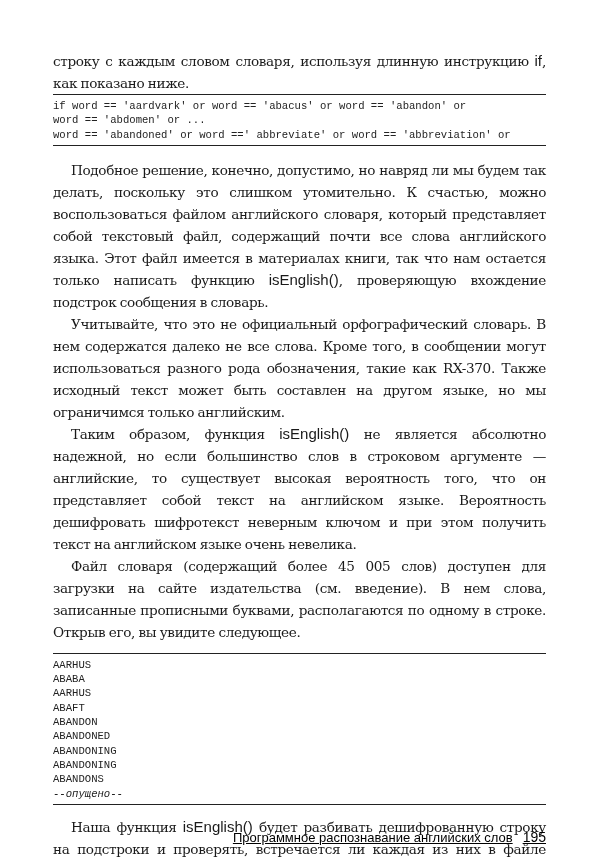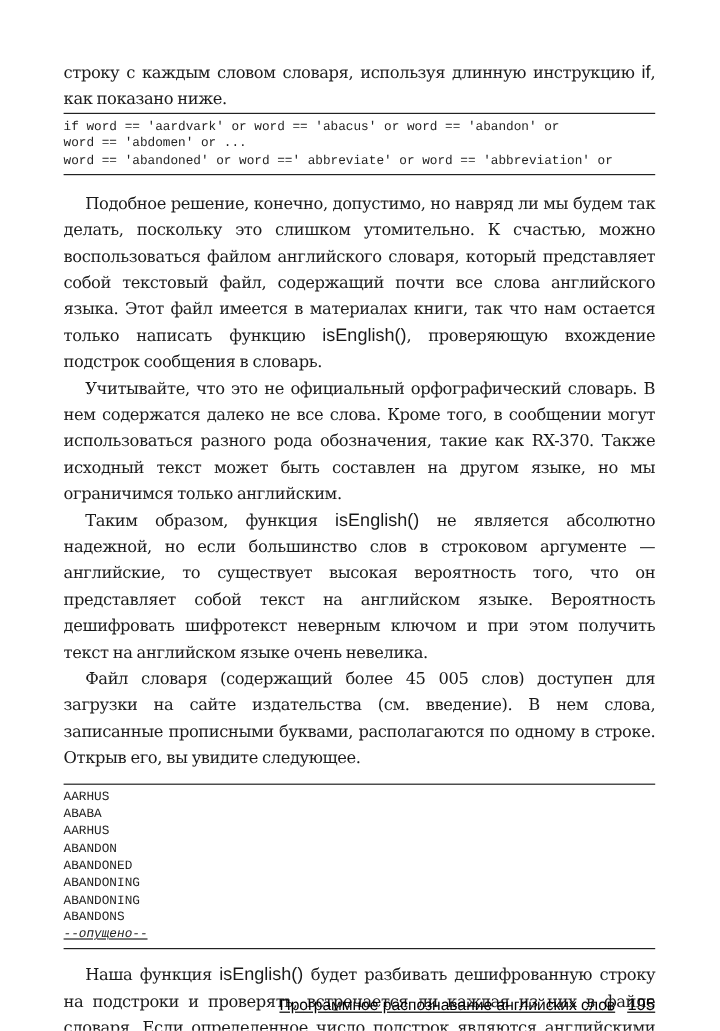--- a/index.html
+++ b/index.html
@@ -14,21 +14,21 @@
   .mono { font-family: Liberation Sans, sans-serif; font-size: 15px; letter-spacing: 0; }
   .ital { }
   .code-block {
     border-top: 1.5px solid #222; border-bottom: 1.5px solid #222;
     padding: 4px 0 3px 0; margin: 0;
   }
   .code-line {
     font-family: "Liberation Mono", "DejaVu Sans Mono", monospace;
     font-size: 10.6px; line-height: 14.3px; white-space: pre; color: #222;
   }
-  .code-line.omit { font-style: italic; text-decoration: underline; }
+  .code-line.omit { font-style: italic; }
   #code1 { margin-bottom: 13px; }
   #code2 { margin-top: 10px; margin-bottom: 11px; }
   .footer {
     position: absolute; top: 829px; left: 53px; width: 493px; text-align: right;
     font-family: "Liberation Sans", "DejaVu Sans", sans-serif; font-size: 13px; color: #000000; text-decoration: underline;
   }
   .footer .num { margin-left: 10px; font-size: 14px; }
 </style>
 </head>
 <body>
@@ -48,20 +48,21 @@
   <p class="p indent"><span>Учитывайте, что это не официальный орфографический словарь. В нем содержатся далеко не все слова. Кроме того, в сообщении могут использоваться разного рода обозначения, такие как </span><span class="ital">RX-370.</span><span> Также исходный текст может быть составлен на другом языке, но мы ограничимся только английским.</span></p>
 
   <p class="p indent"><span>Таким образом, функция </span><span class="mono">isEnglish()</span><span> не является абсолютно надежной, но если </span><span class="ital">большинство</span><span> слов в строковом аргументе — английские, то существует высокая вероятность того, что он представляет собой текст на английском языке. Вероятность дешифровать шифротекст неверным ключом и при этом получить текст на английском языке очень невелика.</span></p>
 
   <p class="p indent">Файл словаря (содержащий более 45 005 слов) доступен для загрузки на сайте издательства (см. введение). В нем слова, записанные прописными буквами, располагаются по одному в строке. Открыв его, вы увидите следующее.</p>
 
   <div class="code-block" id="code2">
     <div class="code-line">AARHUS</div>
     <div class="code-line">ABABA</div>
     <div class="code-line">AARHUS</div>
+    <div class="code-line">ABAFT</div>
     <div class="code-line">ABANDON</div>
     <div class="code-line">ABANDONED</div>
     <div class="code-line">ABANDONING</div>
     <div class="code-line">ABANDONING</div>
     <div class="code-line">ABANDONS</div>
     <div class="code-line omit">--опущено--</div>
   </div>
 
   <p class="p indent"><span>Наша функция </span><span class="mono">isEnglish()</span><span> будет разбивать дешифрованную строку на подстроки и проверять, встречается ли каждая из них в файле словаря. Если определенное число подстрок являются английскими словами, мы</span></p>
 

